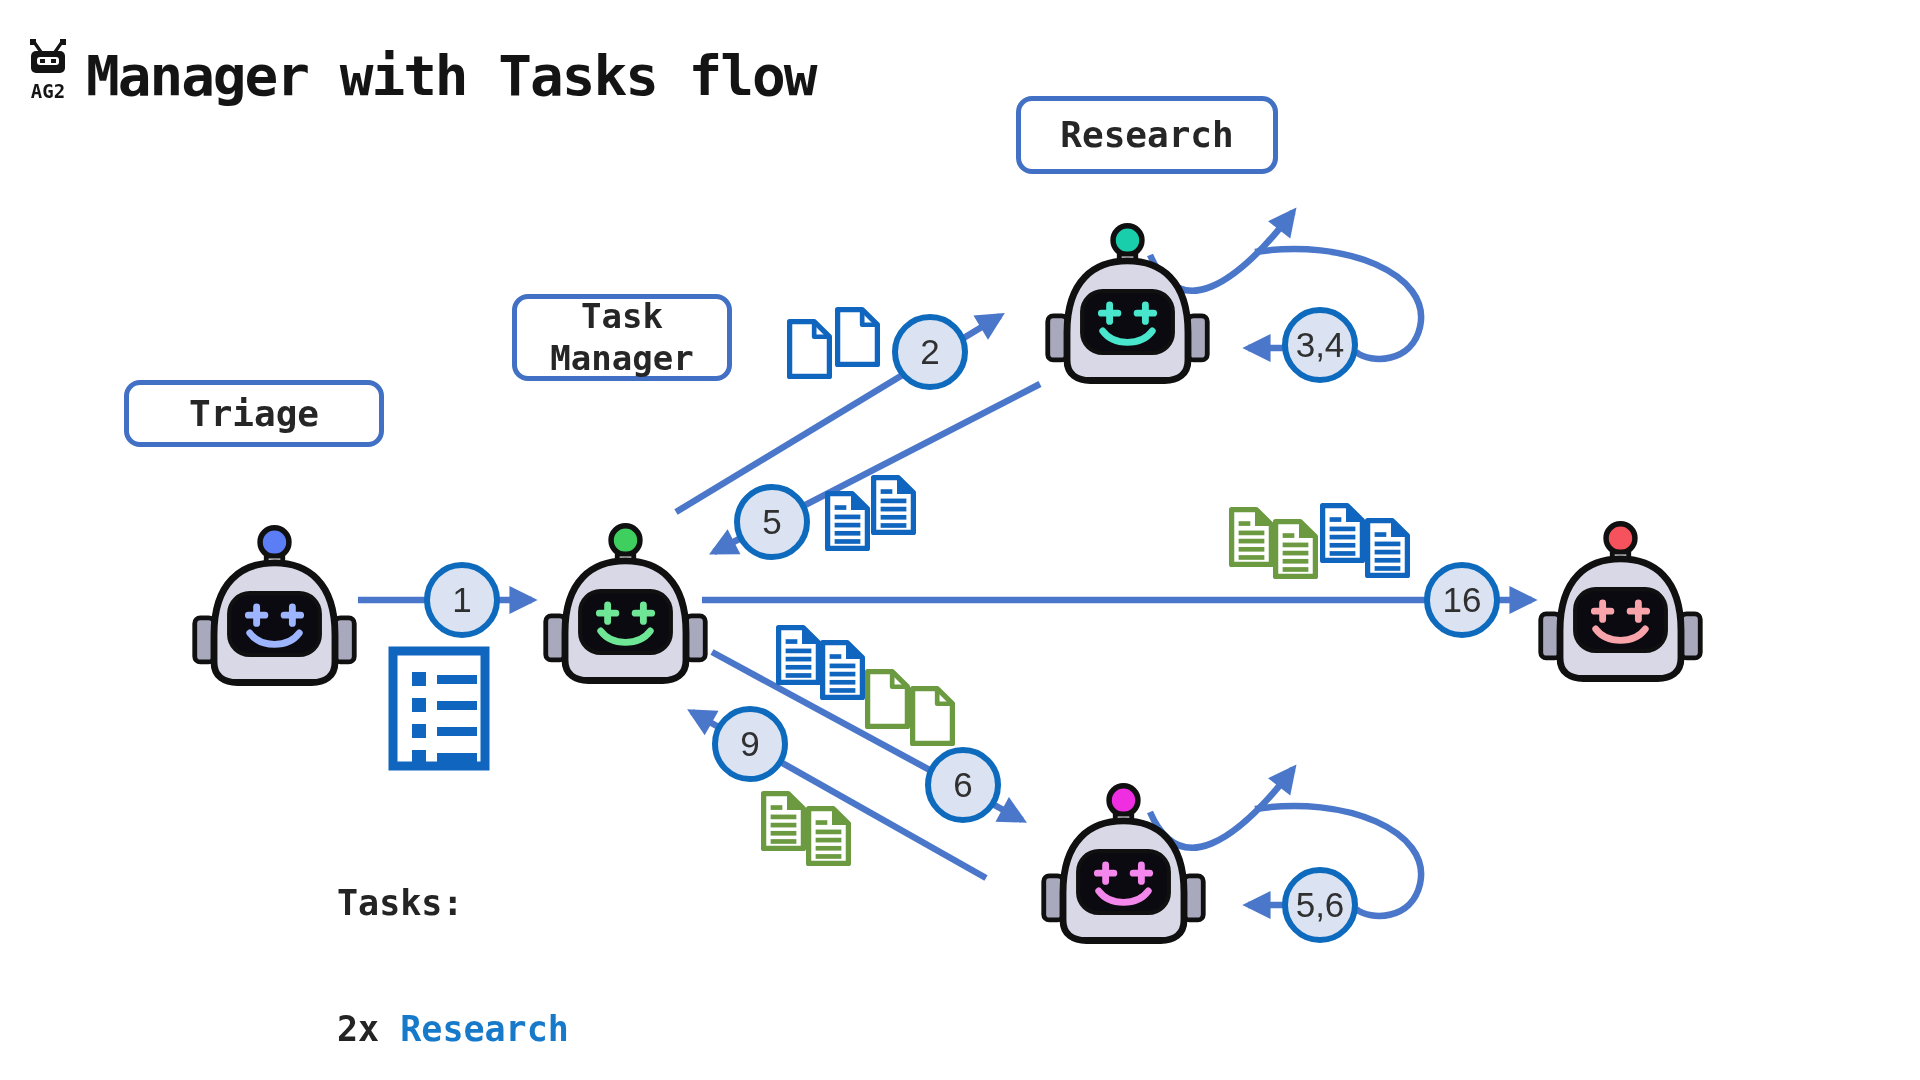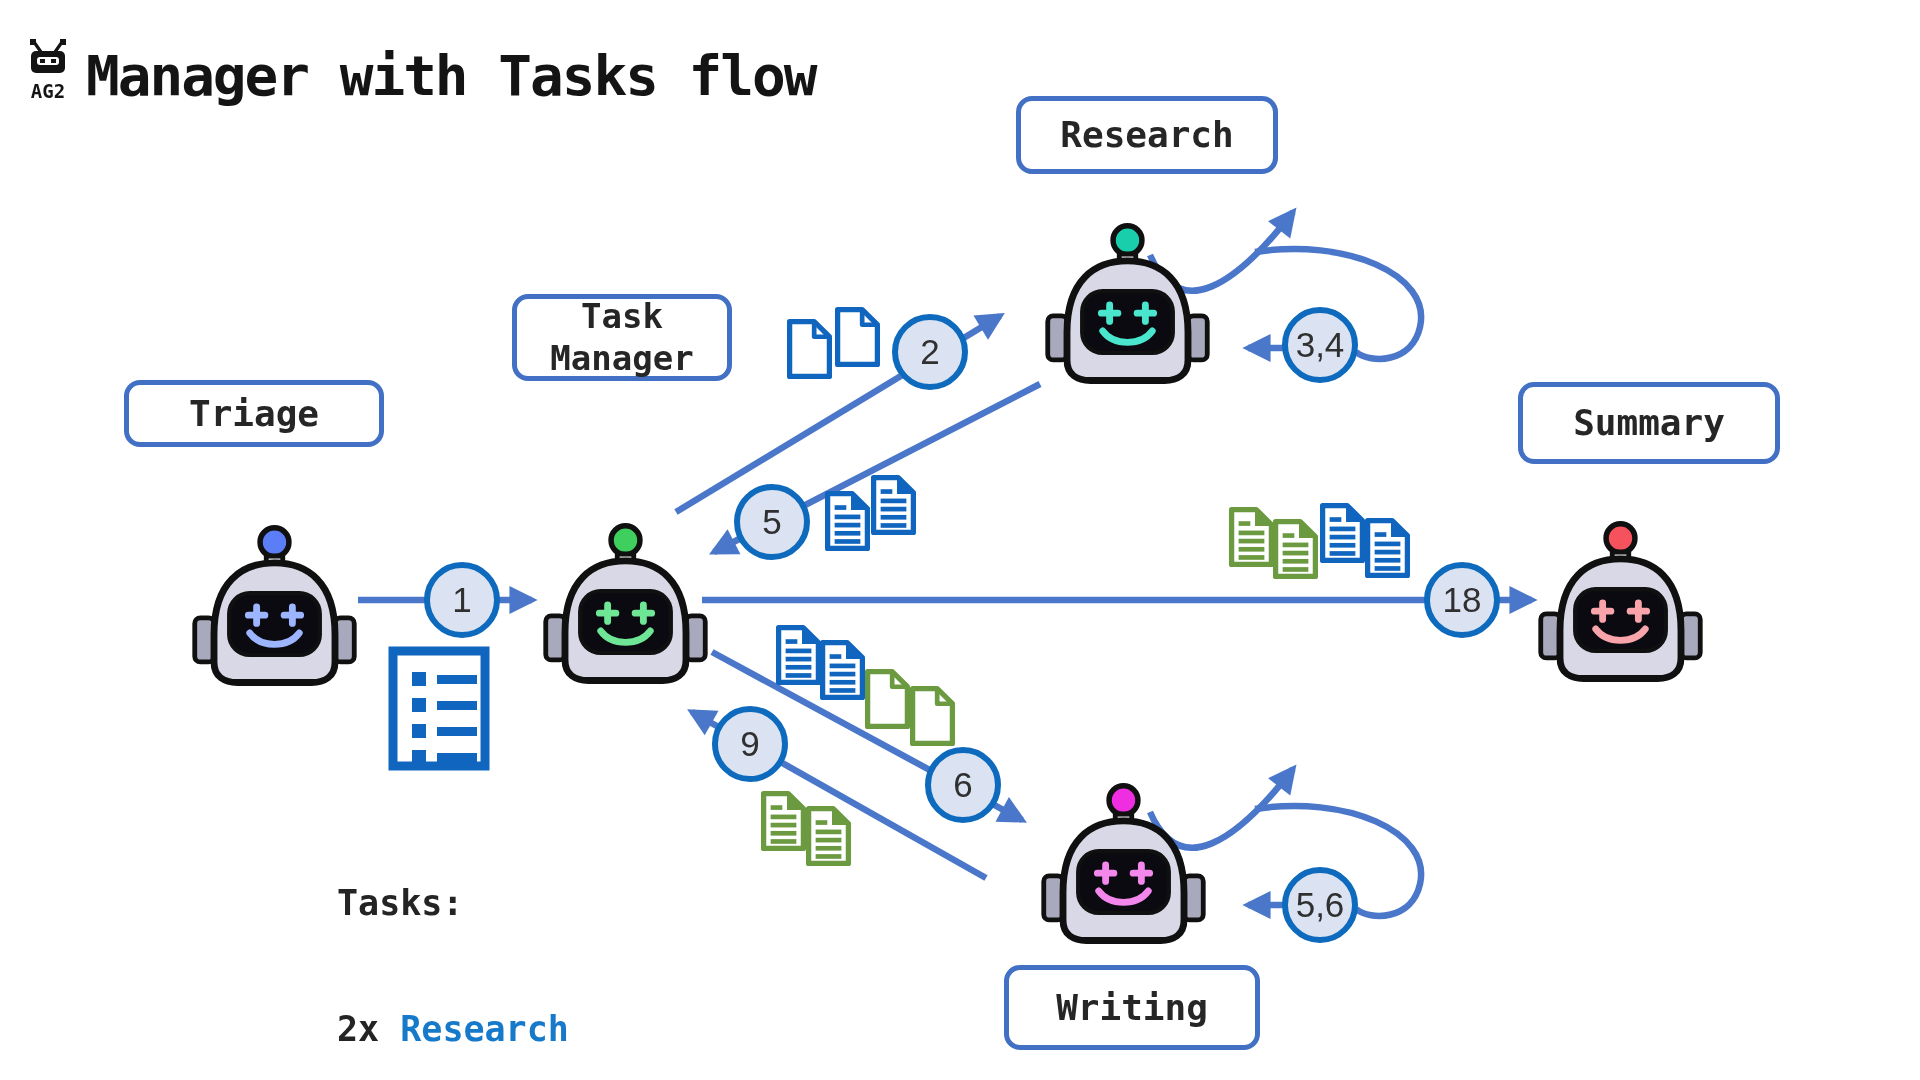--- a/index.html
+++ b/index.html
@@ -155,22 +155,20 @@
       <rect x="16" y="21" width="5" height="4" fill="#141414"></rect>
       <rect x="27" y="21" width="5" height="4" fill="#141414"></rect>
       <text x="24" y="60" text-anchor="middle" font-family="DejaVu Sans Mono,monospace" font-weight="700" font-size="19" fill="#141414">AG2</text>
     </svg>
     <div class="title">Manager with Tasks flow</div>
   </div>
 
   <div class="agent-box" style="left:124px;top:368px;width:260px;height:67px;">Triage</div>
   <div class="agent-box" style="left:512px;top:282px;width:220px;height:87px;font-size:34px;padding:0 8px;">Task Manager</div>
   <div class="agent-box" style="left:1016px;top:84px;width:262px;height:78px;">Research</div>
-  <div class="agent-box" style="left:1004px;top:953px;width:256px;height:85px;">Writing</div>
-  <div class="agent-box" style="left:1518px;top:370px;width:262px;height:82px;">Summary</div>
 
   <div class="robot" style="left: 192px; top: 512px; --ball: #5b7df5; --face: #9db4ff;">
       <svg width="165" height="174" viewBox="0 0 120 126">
         <use href="#robot"></use>
       </svg>
     </div>
   <div class="robot" style="left: 543px; top: 510px; --ball: #3ecf5f; --face: #6ee695;">
       <svg width="165" height="174" viewBox="0 0 120 126">
         <use href="#robot"></use>
       </svg>
@@ -191,21 +189,21 @@
       </svg>
     </div>
 
   <div class="step-circle" style="left:424px;top:550px;">1</div>
   <div class="step-circle" style="left:892px;top:302px;">2</div>
   <div class="step-circle" style="left:1282px;top:295px;">3,4</div>
   <div class="step-circle" style="left:734px;top:472px;">5</div>
   <div class="step-circle" style="left:925px;top:735px;">6</div>
   <div class="step-circle" style="left:1282px;top:855px;">5,6</div>
   <div class="step-circle" style="left:712px;top:694px;">9</div>
-  <div class="step-circle" style="left:1424px;top:550px;">18</div>
+  <div class="step-circle" style="left:1424px;top:550px;">16</div>
 
   <div class="tasks-note">
     <div>Tasks:</div>
     <div><span>2x</span> <span style="color: rgb(23, 121, 201);">Research</span></div>
     
   </div>
 
 </div>
 
 </body></html>

